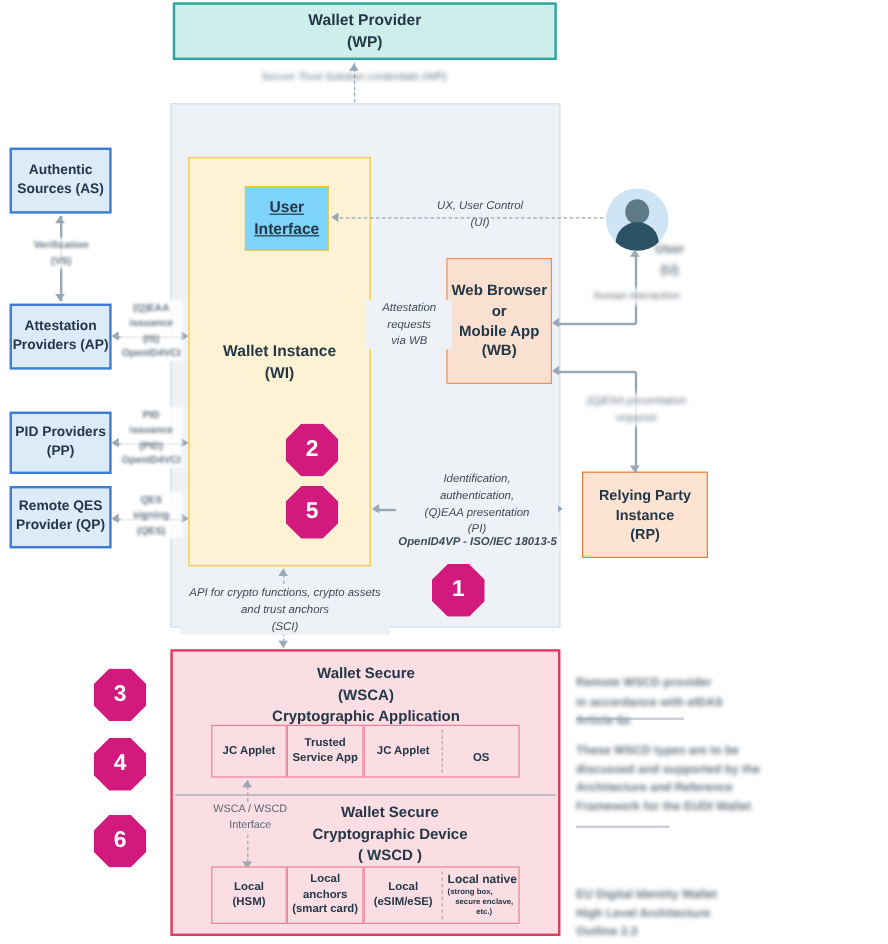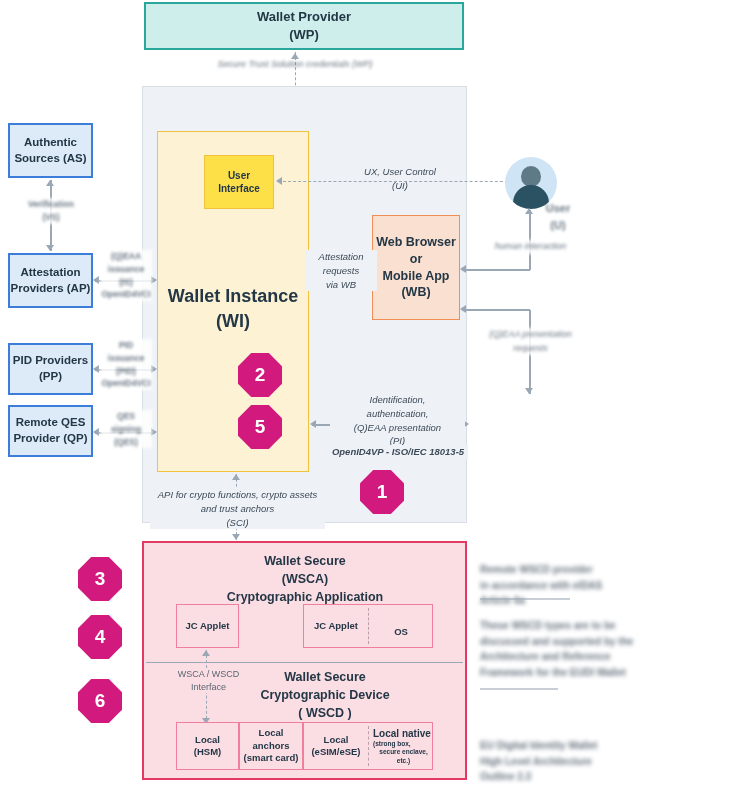--- a/index.html
+++ b/index.html
@@ -11,21 +11,21 @@
 
   
   .box{display:flex;flex-direction:column;align-items:center;
        justify-content:center;text-align:center;font-weight:bold;
        line-height:1.35;}
 
   .wp{background:#cdeeea;border:2px solid #2aa79c;font-size:13px;}
   .bluebox{background:#dcebf7;border:2px solid #3b7dd8;font-size:11.5px;}
   .ud{background:#eef2f7;border:1px solid #d7dee6;}
   .wi{background:#fdf3d4;border:1.6px solid #f0c33c;}
-  .ui{background:#fde047;border:1.6px solid #f0c33c;font-size:10px;}
+  .ui{background:#7dd3fc;border:1.6px solid #f0c33c;font-size:13px;text-decoration:underline;}
   .wb{background:#fae0d0;border:1.6px solid #ef8f53;font-size:12.5px;}
   .rp{background:#fde4d2;border:1.8px solid #f07c32;font-size:12px;}
   .wsca{background:#fbdde4;border:2px solid #e23a63;}
   .cell{background:#fbdde4;border:1.2px solid #ef7f9c;font-size:9.5px;
         display:flex;flex-direction:column;align-items:center;
         justify-content:center;text-align:center;font-weight:bold;line-height:1.3;}
   .cell-nb{background:#fbdde4;border:none;font-size:9.5px;
         display:flex;flex-direction:column;align-items:center;
         justify-content:center;text-align:center;font-weight:bold;line-height:1.3;}
 
@@ -84,21 +84,21 @@
   </div>
 
   <div class="dashv" style="left:295px;top:52px;height:79px;"></div>
   <div class="arr arr-u" style="left:291px;top:53px;"></div>
   <div class="arr arr-d" style="left:291px;top:125px;"></div>
   <div class="blur" style="left:205px;top:58px;width:180px;white-space:pre-line;">Secure Trust Solution credentials (WP)</div>
 
   <div class="abs ud" style="left:142px;top:86px;width:325px;height:437px;"></div>
 
   <div class="abs wi box" style="left:157px;top:131px;width:152px;height:341px;justify-content:flex-start;">
-    <div style="position:absolute;left:0;right:0;top:152px;font-size:18px;line-height:1.4;">
+    <div style="position:absolute;left:0;right:0;top:152px;font-size:13px;line-height:1.4;">
       <div>Wallet Instance</div>
       <div>(WI)</div>
     </div>
   </div>
 
   <div class="abs ui box" style="left:204px;top:155px;width:70px;height:54px;">
     <div>User</div>
     <div>Interface</div>
   </div>
 
@@ -201,37 +201,46 @@
     <div>User</div>
     <div>(U)</div>
   </div>
 
   <div class="ln vln" style="left:529px;top:210px;height:60px;"></div>
   <div class="ln hln" style="left:462px;top:269px;width:68px;"></div>
   <div class="arr arr-u" style="left:525px;top:208px;"></div>
   <div class="arr arr-l" style="left:460px;top:265px;"></div>
   <div class="blur" style="left:488px;top:240px;width:85px;background:#fff;">human interaction</div>
 
+  <div class="abs rp box" style="left:485px;top:393px;width:105px;height:72px;">
+    <div>Relying Party</div>
+    <div>Instance</div>
+    <div>(RP)</div>
+  </div>
 
   <div class="ln vln" style="left:529px;top:310px;height:84px;"></div>
   <div class="ln hln" style="left:462px;top:309px;width:68px;"></div>
   <div class="arr arr-l" style="left:460px;top:305px;"></div>
   <div class="arr arr-d" style="left:525px;top:388px;"></div>
   <div class="blur" style="left:478px;top:328px;width:105px;background:#fff;">(Q)EAA presentation requests</div>
 
   <div class="abs wsca" style="left:142px;top:541px;width:325px;height:239px;"></div>
 
   <div class="ttl" style="position:absolute;left:150px;top:552px;width:310px;">
     <div>Wallet Secure</div>
     <div>(WSCA)</div>
     <div>Cryptographic Application</div>
   </div>
 
   <div class="abs cell" style="left:176px;top:604px;width:63px;height:44px;">
     <div>JC Applet</div>
+  </div>
+  <div class="abs cell" style="left:239px;top:604px;width:64px;height:44px;">
+    <div>Trusted</div>
+    <div>Service App</div>
   </div>
   <div class="abs cell" style="left:303px;top:604px;width:130px;height:44px;"></div>
   <div class="abs cell-nb" style="left:305px;top:606px;width:62px;height:40px;background:transparent;">
     <div>JC Applet</div>
   </div>
   <div class="abs cell-nb" style="left:370px;top:606px;width:62px;height:52px;background:transparent;">
     <div>OS</div>
   </div>
   <div class="dashv" style="left:368px;top:608px;height:36px;border-color:#b9a0ab;"></div>
 

